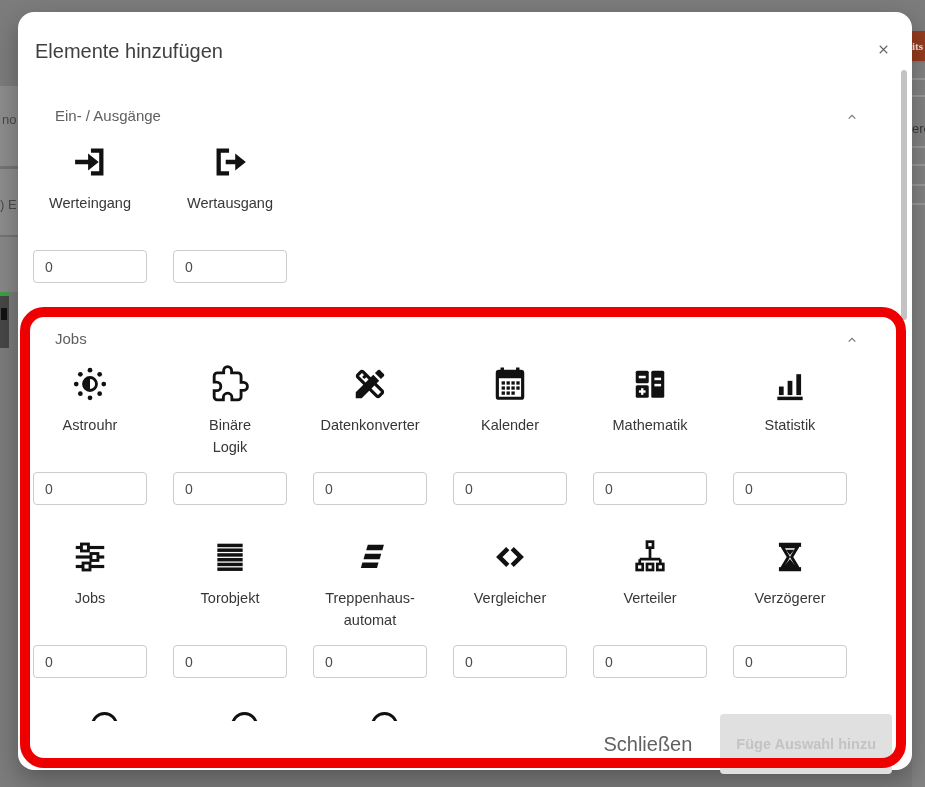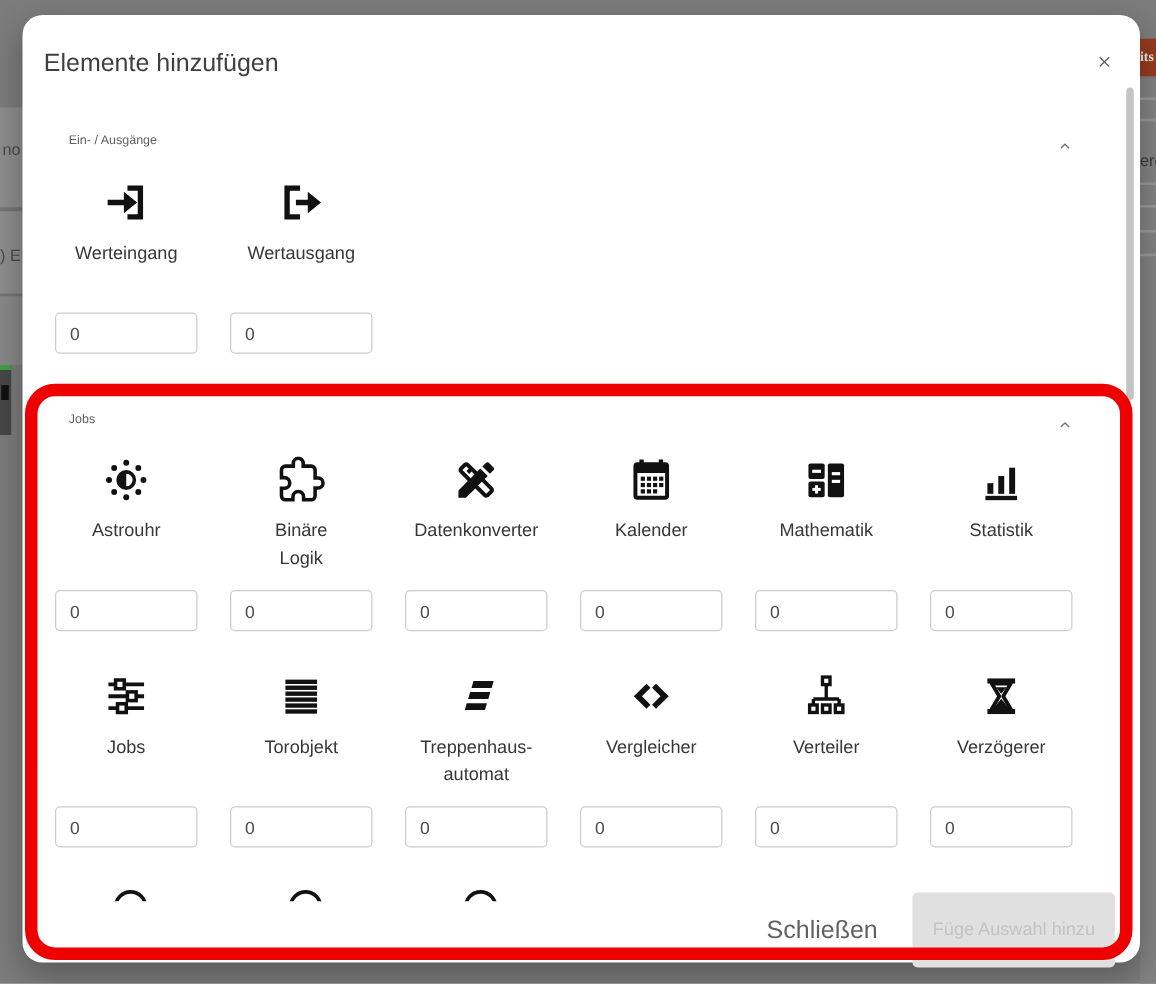--- a/index.html
+++ b/index.html
@@ -23,40 +23,40 @@
   .modal{
     position:absolute;left:18px;top:12px;width:894px;height:758px;z-index:2;
     background:#fff;border-radius:16px;
     box-shadow:0 10px 26px rgba(0,0,0,.30);
   }
   .modal-title{position:absolute;left:17px;top:28px;font-size:20px;color:#3f3f3f;}
   .close-btn{position:absolute;right:20px;top:28px;width:18px;height:18px;cursor:pointer;
              display:flex;align-items:center;justify-content:center;background:none;border:none;padding:0;}
   .scroll-thumb{position:absolute;right:5px;top:58px;width:6px;height:250px;
                 background:#c3c3c3;border-radius:3px;}
-  .section-label{position:absolute;left:37px;font-size:10px;color:#5f5f5f;}
+  .section-label{position:absolute;left:37px;font-size:15px;color:#5f5f5f;}
   .chevron{position:absolute;right:52px;width:16px;height:16px;cursor:pointer;background:none;border:none;padding:0;}
-  .items{position:absolute;left:26px;display:flex;flex-wrap:wrap;column-gap:26px;row-gap:30px;width:820px;}
+  .items{position:absolute;left:15px;display:flex;flex-wrap:wrap;column-gap:26px;row-gap:30px;width:820px;}
   .cell{width:114px;display:flex;flex-direction:column;}
   .cell-icon{height:44px;display:flex;align-items:center;justify-content:center;}
   .cell-icon svg{width:38px;height:38px;}
   .cell-label{margin-top:8px;height:46px;text-align:center;font-size:14.5px;line-height:22px;color:#373737;}
   .cell-label span{display:block;}
   .count-input{
     margin-top:12px;width:114px;height:33px;box-sizing:border-box;
     border:1px solid #ccc;border-radius:4px;padding:0 0 0 11px;
     font-size:14px;color:#4b4b4b;font-family:"Liberation Sans",sans-serif;outline:none;
   }
   .partial-row{position:absolute;left:29px;top:700px;display:flex;column-gap:26px;}
   .arc-slot{width:114px;height:9px;display:flex;justify-content:center;overflow:hidden;}
   .arc{width:27px;height:27px;border-radius:50%;border:3.4px solid #111;box-sizing:border-box;}
   .footer{position:absolute;right:20px;top:702px;display:flex;align-items:center;gap:10px;z-index:3;}
   .btn-text{background:none;border:none;color:#616161;font-size:20px;padding:10px 18px;cursor:pointer;
             font-family:"Liberation Sans",sans-serif;}
-  .btn-disabled{background:#e0e0e0;border:none;color:#c3c3c3;font-size:14.5px;font-weight:400;
+  .btn-disabled{background:#e0e0e0;border:none;color:#c3c3c3;font-size:14.5px;font-weight:700;
                 padding:22px 16px;border-radius:4px;font-family:"Liberation Sans",sans-serif;}
   
   .annotation{
     position:absolute;left:20px;top:307px;width:886px;height:461px;z-index:5;
     border:10px solid #ee0000;border-radius:24px;box-sizing:border-box;
     pointer-events:none;
   }
 </style>
 </head>
 <body style="background: rgb(124, 124, 124);">

